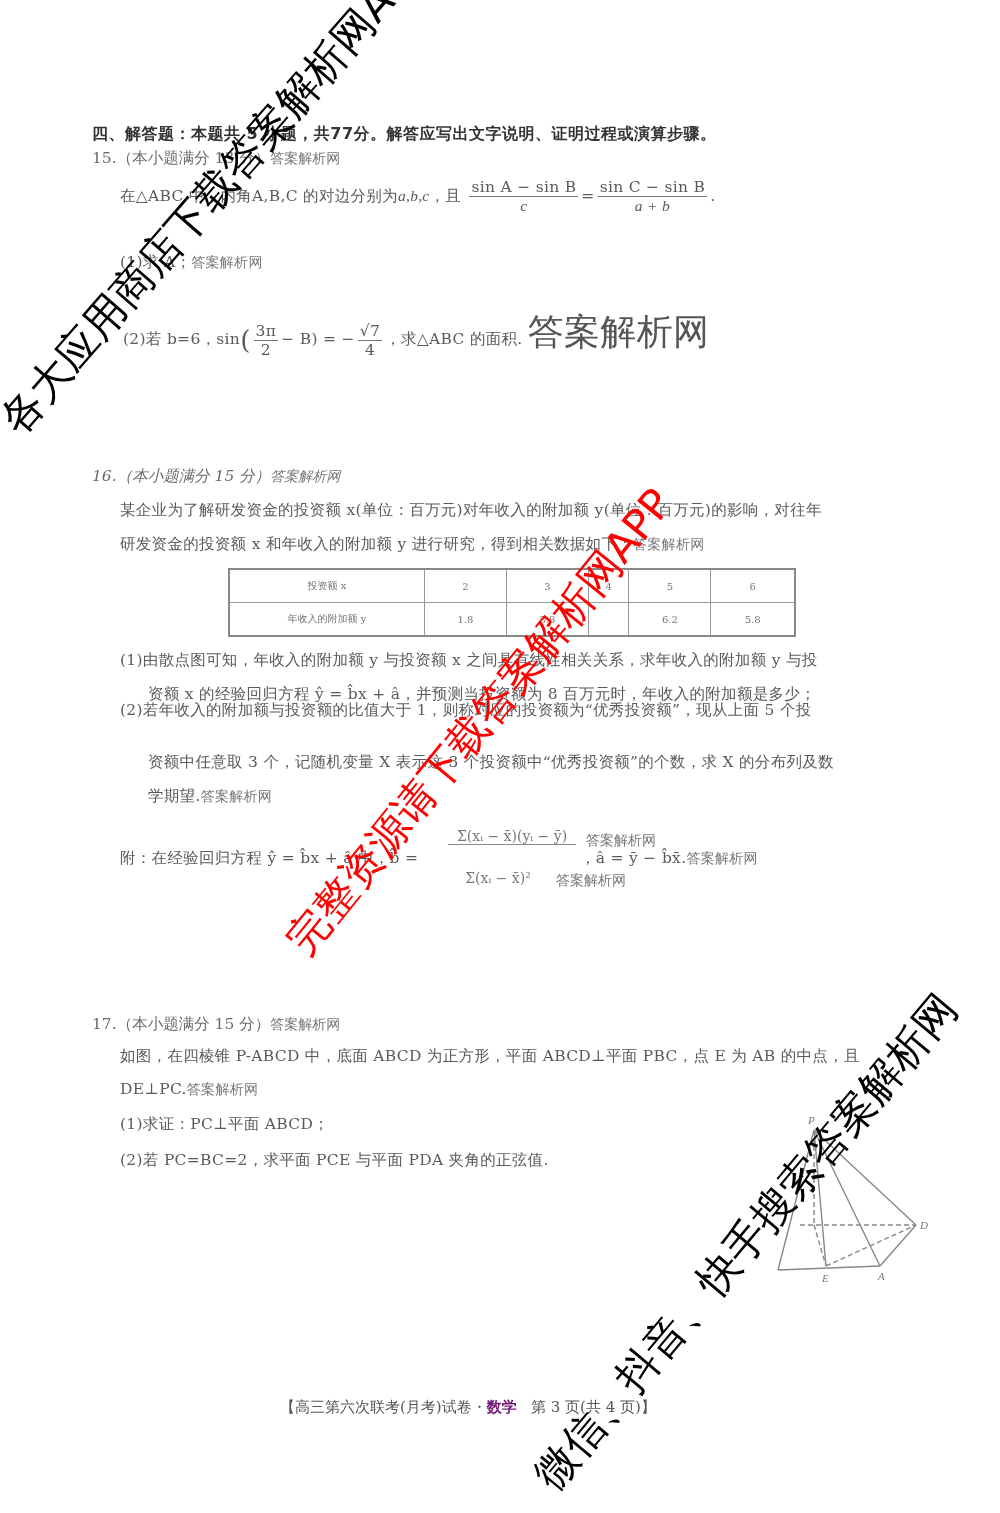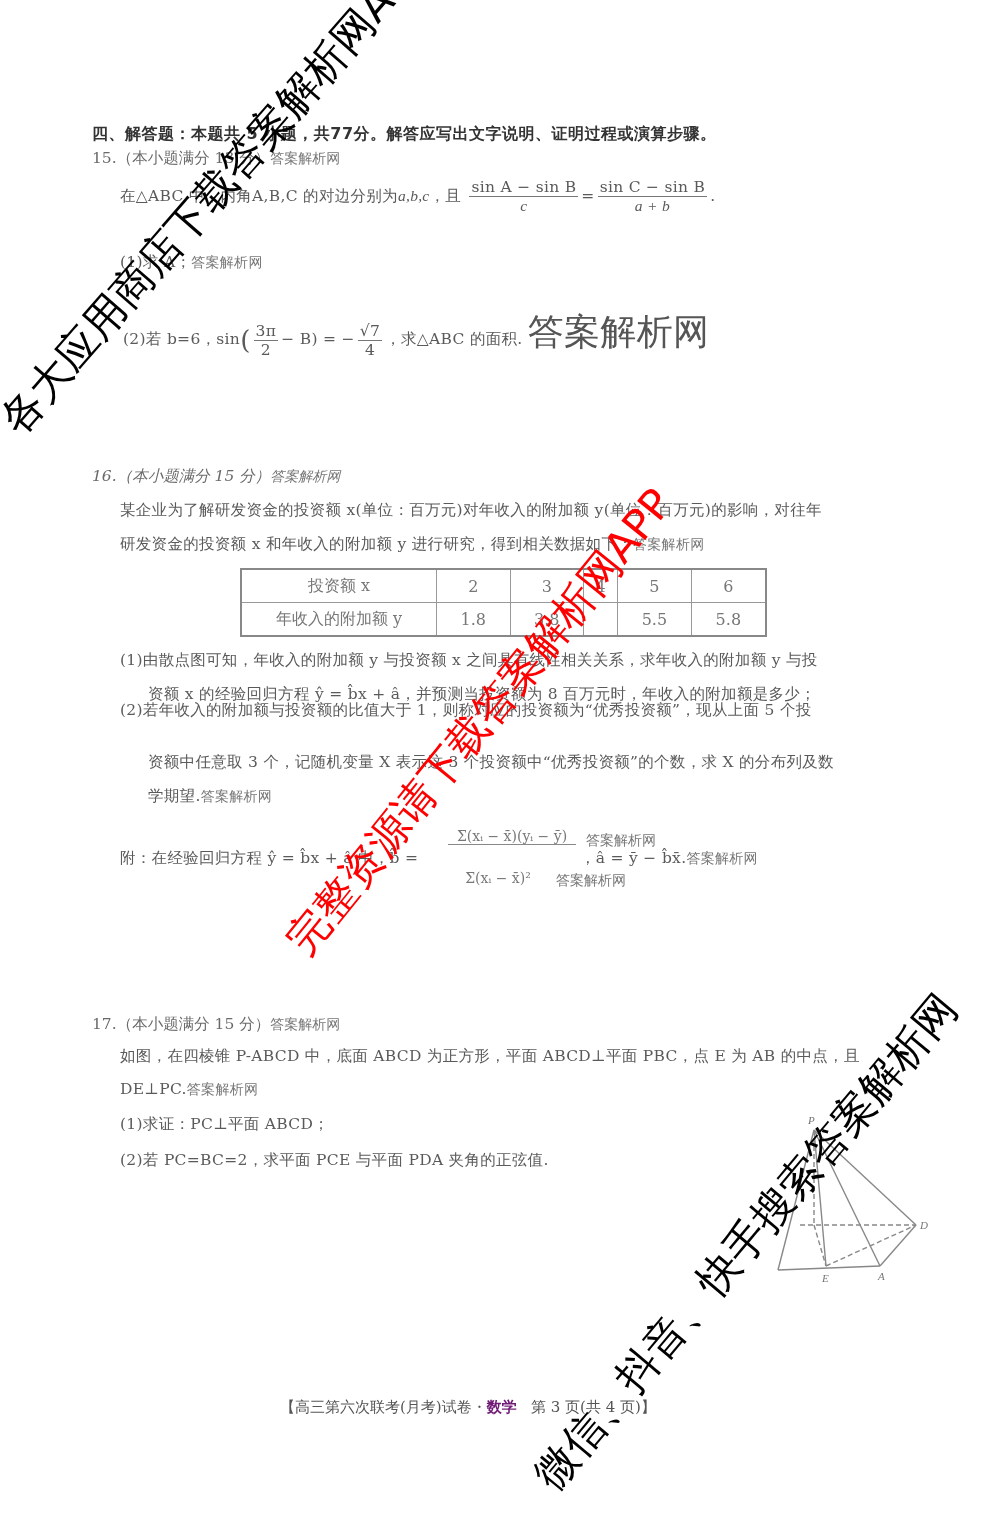--- a/index.html
+++ b/index.html
@@ -9,22 +9,22 @@
   .sec-heading { left:92px; top:112px; font-family:"DejaVu Sans","Liberation Sans",sans-serif;
                  font-weight:bold; font-size:16px; color:#333; letter-spacing:0.5px;margin-top:12px; }
   .q-title { font-size:15.5px; color:#6a6a6a; }
   .body-text { font-size:15.5px; color:#5a5a5a; letter-spacing:0.3px; }
   .wm-small { font-size:14px; color:#777; }
   .wm-inline-big { font-family:"DejaVu Sans","Liberation Sans",sans-serif; font-size:36px; color:#555; }
   i.m { font-style:italic; font-family:"Liberation Serif",serif; }
   .frac { display:inline-block; vertical-align:middle; text-align:center; margin:0 3px; }
   .frac .num { display:block; border-bottom:1px solid #777; padding:0 2px; }
   .frac .den { display:block; padding:0 2px; }
-  table.data { position:absolute; left:240px; top:568px; width:527px; border-collapse:collapse;
-               font-size:16px; color:#777; }
+  table.data { position:absolute; left:228px; top:568px; width:568px; border-collapse:collapse;
+               font-size:10px; color:#777; }
   table.data td { border:1.5px solid #999; height:30px; text-align:center; }
   table.data tr:first-child td { border-top:2.5px solid #888; }
   table.data tr:last-child td { border-bottom:2.5px solid #888; }
   table.data td:first-child { border-left:2.5px solid #888; width:192px; }
   table.data td:last-child { border-right:2.5px solid #888; }
   .footer { left:280px; top:1398px; font-size:15px; color:#555; }
   .footer b { color:#701a75; font-family:"DejaVu Sans","Liberation Sans",sans-serif; }
   .watermark { position:absolute; white-space:nowrap; font-family:"DejaVu Sans","Liberation Sans",sans-serif;
                transform-origin:left bottom; color:#000; }
   .wm-red { color:#ff0000; }
@@ -78,21 +78,21 @@
     <td>3</td>
     <td>4</td>
     <td>5</td>
     <td>6</td>
   </tr>
   <tr>
     <td>年收入的附加额 y</td>
     <td>1.8</td>
     <td>3.8</td>
     <td></td>
-    <td>5.5</td>
+    <td>6.2</td>
     <td>5.8</td>
   </tr>
 </tbody>
   </table>
 
 <div class="abs body-text" style="left:120px;top:650px;">(1)由散点图可知，年收入的附加额 y 与投资额 x 之间具有线性相关关系，求年收入的附加额 y 与投</div>
 <div class="abs body-text" style="left:148px;top:684px;">资额 x 的经验回归方程 ŷ = b̂x + â，并预测当投资额为 8 百万元时，年收入的附加额是多少；</div>
 <div class="abs body-text" style="left:120px;top:676px;margin-top:24px;">(2)若年收入的附加额与投资额的比值大于 1，则称对应的投资额为“优秀投资额”，现从上面 5 个投</div>
 <div class="abs body-text" style="left:148px;top:752px;">资额中任意取 3 个，记随机变量 X 表示这 3 个投资额中“优秀投资额”的个数，求 X 的分布列及数</div>
 <div class="abs body-text" style="left:148px;top:786px;">

